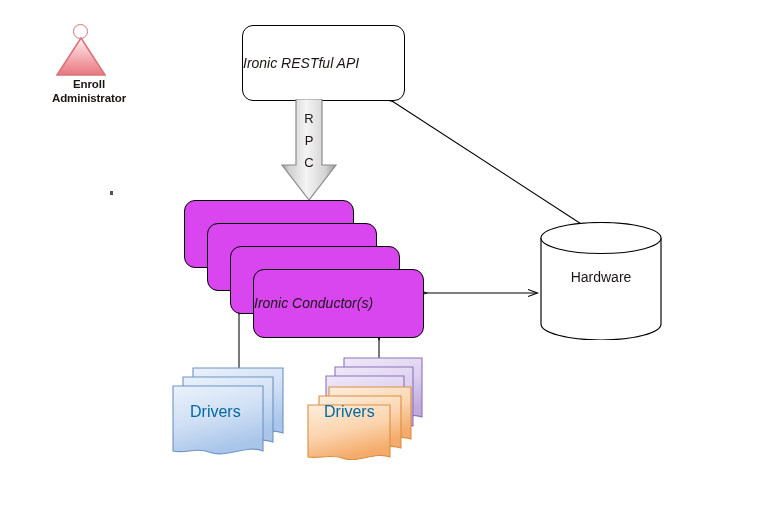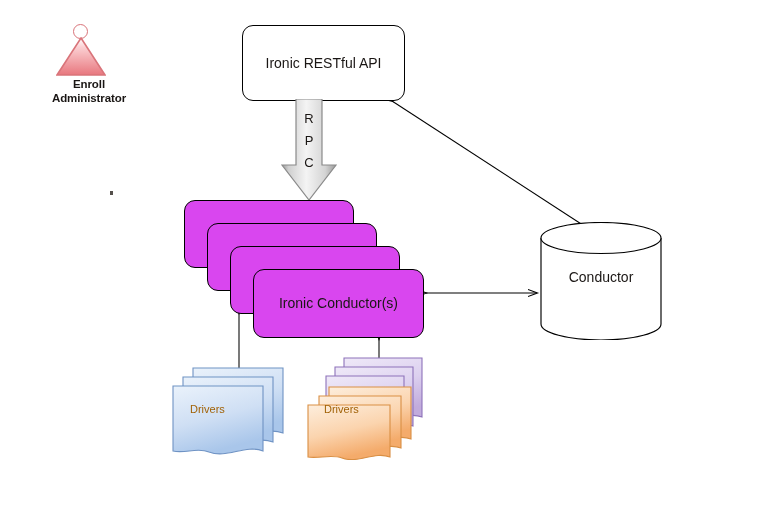--- a/index.html
+++ b/index.html
@@ -63,24 +63,25 @@
   
   .procbox {
     border: 1.15px solid #000000;
     border-radius: 11px;
     background: #ffffff;
     box-sizing: border-box;
   }
   .procbox-text {
     position: absolute;
     left: 0; right: 0;
-    text-align: center;
+    text-align: left;
     font-size: 14px;
     color: #1a1614;
     white-space: nowrap;
+    font-style: italic;
   }
 
   #api-box { left: 242px; top: 25px; width: 163px; height: 76px; }
   #api-box .procbox-text { top: 29px; }
 
   
   #cond-stack { left: 184px; top: 200px; width: 240px; height: 138px; }
   .cond-card {
     position: absolute;
     width: 170px; height: 68px;
@@ -116,22 +117,22 @@
     width: 122px;
     text-align: center;
     font-size: 14px;
     color: #1a1614;
   }
 
   
   .docstack { position: absolute; }
   .doc-label {
     position: absolute;
-    font-size: 11px;
-    color: #a16207;
+    font-size: 16px;
+    color: #0369a1;
     white-space: nowrap;
   }
   #drivers-blue  { left: 170px; top: 362px; width: 120px; height: 98px; }
   #drivers-blue .doc-label  { left: 20px; top: 41px; }
   #drivers-orange { left: 305px; top: 355px; width: 122px; height: 105px; }
   #drivers-orange .doc-label { left: 19px; top: 48px; }
 
   
   .connector { position: absolute; left: 0; top: 0; }
 
@@ -214,21 +215,21 @@
     <div id="cond-card-4" class="cond-card">
       <div class="procbox-text">Ironic Conductor(s)</div>
     </div>
   </div>
 
   <div id="database" class="abs">
     <svg width="122" height="118" viewBox="0 0 122 118">
       <path d="M1,16 L1,102 A60,16 0 0 0 121,102 L121,16" fill="#ffffff" stroke="#000000" stroke-width="1.15"></path>
       <ellipse cx="61" cy="16" rx="60" ry="15.5" fill="#ffffff" stroke="#000000" stroke-width="1.15"></ellipse>
     </svg>
-    <div class="db-label">Conductor</div>
+    <div class="db-label">Hardware</div>
   </div>
 
   <div id="drivers-blue" class="docstack">
     <svg width="120" height="98" viewBox="0 0 120 98">
       <defs>
         <linearGradient id="blueGrad" x1="0" y1="0" x2="0.35" y2="1">
           <stop offset="0%" stop-color="#eaf2fb"></stop>
           <stop offset="55%" stop-color="#cfdff4"></stop>
           <stop offset="100%" stop-color="#a9c6ea"></stop>
         </linearGradient>

